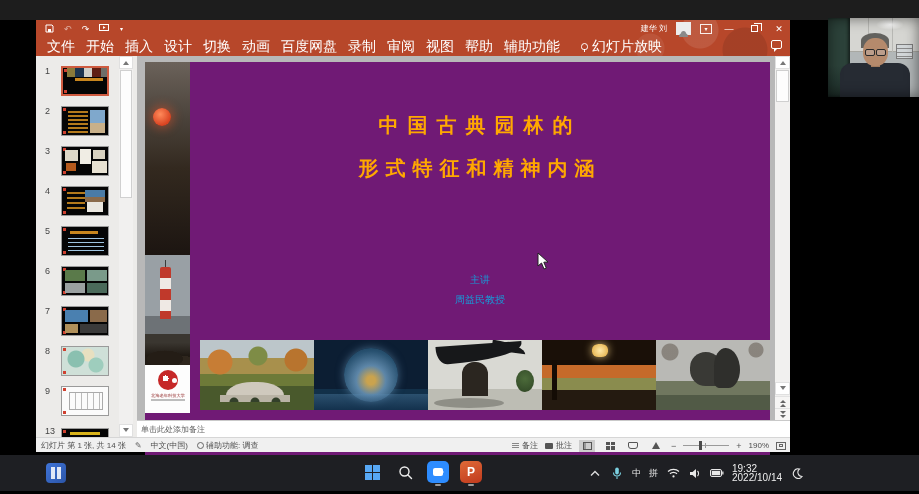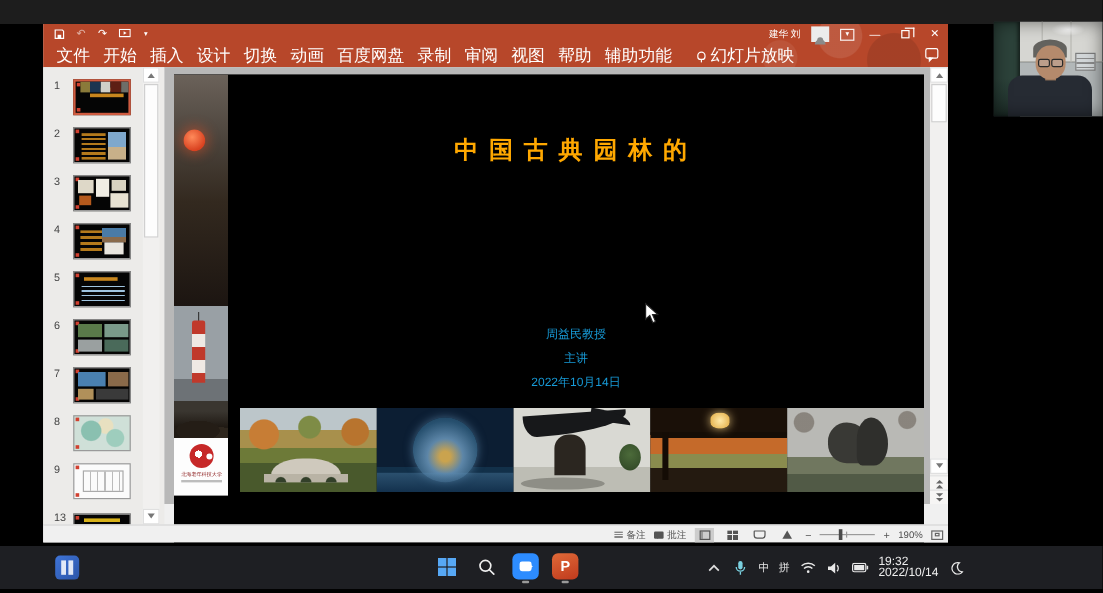--- a/index.html
+++ b/index.html
@@ -111,21 +111,21 @@
   .panel-scroll { position:absolute; left:83px; top:0; width:14px; height:381px; background:#f1f0ef; }
   .sb-btn { position:absolute; left:0; width:14px; height:13px; background:#fff; border:1px solid #e0e0e0;
     display:flex; align-items:center; justify-content:center; }
   .tri-up { width:0; height:0; border:3px solid transparent; border-bottom:4px solid #777; margin-top:-2px;}
   .tri-dn { width:0; height:0; border:3px solid transparent; border-top:4px solid #777; margin-bottom:-2px;}
   .panel-thumb { position:absolute; left:1px; top:14px; width:12px; height:128px; background:#fdfdfd; border:1px solid #d0d0d0; }
 
   
   .right-col { position:absolute; left:101px; top:0; width:653px; height:381px; }
   .slide-region { position:absolute; left:0; top:0; width:638px; height:364px; background:#b8b8b8; }
-  .slide { position:absolute; left:8px; top:6px; width:625px; height:395px; background:#000000; overflow:hidden; }
+  .slide { position:absolute; left:8px; top:6px; width:625px; height:395px; background:#701a75; overflow:hidden; }
 
   
   .strip { position:absolute; left:0; top:0; width:45px; height:351px; }
   .strip-sun { position:absolute; left:0; top:0; width:45px; height:193px;
     background:linear-gradient(180deg,#6b625a 0%,#4a423a 30%,#33291f 55%,#1c1511 100%); }
   .sun { position:absolute; left:8px; top:46px; width:18px; height:18px; border-radius:50%;
     background:radial-gradient(circle at 40% 35%,#ff8a5a,#d94220 70%);
     box-shadow:0 0 10px 3px rgba(220,80,40,.45); }
   .strip-lh { position:absolute; left:0; top:193px; width:45px; height:110px;
     background:linear-gradient(180deg,#99a0a5 0 55%,#6d7276 55% 72%,#3a3630 72% 100%); }
@@ -487,26 +487,26 @@
               </div>
               <div class="strip-logo">
                 <div class="logo-swirl"></div>
                 <div class="logo-text">北海老年科技大学</div>
                 <div class="logo-sub"></div>
               </div>
             </div>
 
             <div class="slide-title">
               <div class="l1">中国古典园林的</div>
+              <div class="l2">形式特征和精神内涵</div>
             </div>
 
             <div class="slide-sub">
+              <div>主讲</div>
               <div>周益民教授</div>
-              <div>主讲</div>
-              <div>2022年10月14日</div>
             </div>
 
             <div class="photos">
               <div class="ph ph-1">
                 <div class="bridge"></div>
                   <div class="arch"></div>
               </div>
               <div class="ph ph-2">
                 <div class="gate"></div>
                   <div class="water"></div>
@@ -547,24 +547,33 @@
           <div class="navbtn prev" style="top:340px;">
               <i></i>
               <i></i>
             </div>
           <div class="navbtn next" style="top:352px;">
               <i></i>
               <i></i>
             </div>
         </div>
 
+        <div class="notes">
+          <div class="notes-text">单击此处添加备注</div>
+        </div>
       </div>
     </div>
 
     <div class="statusbar">
+      <div class="sb-left">
+        <span>幻灯片 第 1 张, 共 14 张</span>
+        <span class="pen">✎</span>
+        <span>中文(中国)</span>
+        <span><span class="acc-ico"></span><span>辅助功能: 调查</span></span>
+      </div>
       <div class="sb-right">
         <span class="sb-group">
           <span class="note-ico"></span>
           <span>备注</span>
         </span>
         <span class="sb-group">
           <span class="cmt-ico"></span>
           <span>批注</span>
         </span>
         <span class="vbtn active">

